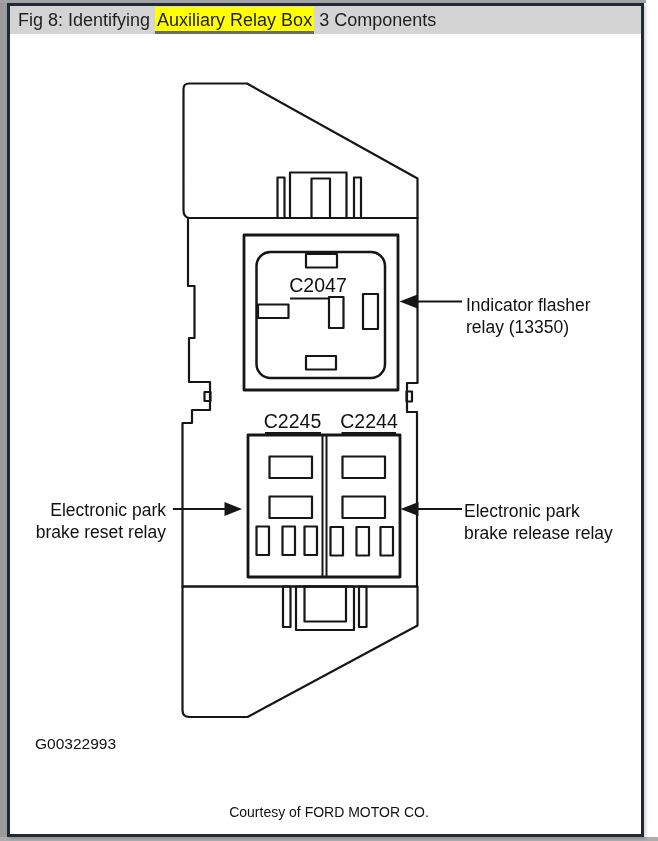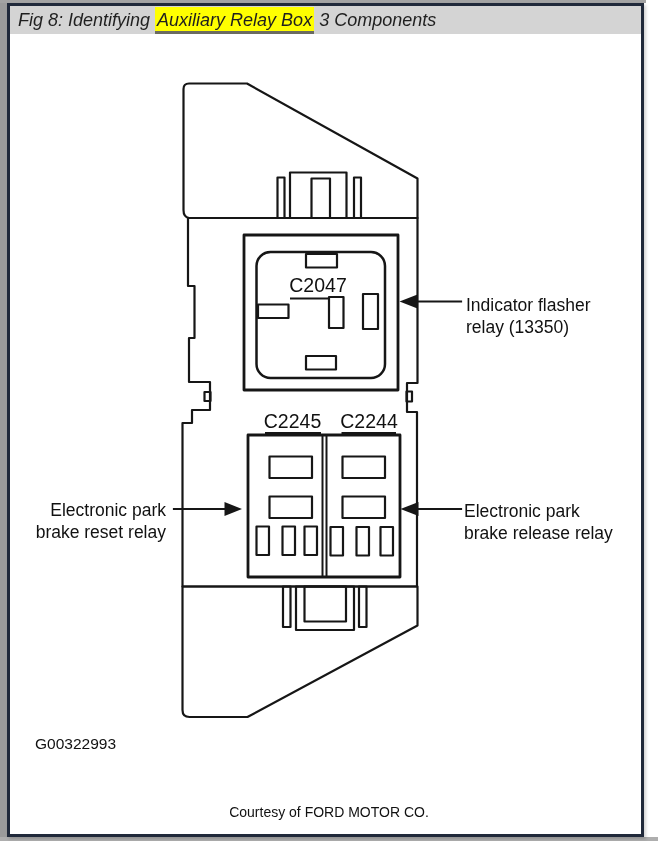--- a/index.html
+++ b/index.html
@@ -12,21 +12,21 @@
   .strip-top{position:absolute;left:0;top:0;width:646px;height:3px;background:#a3a3a3;}
   .strip-bottom{position:absolute;left:0;top:837px;width:658px;height:4px;background:#aeaeae;}
   .frame{
     position:absolute;left:7px;top:3px;width:637px;height:834px;
     box-sizing:border-box;border:3px solid #20293a;background:#ffffff;
     box-shadow:2px 2px 3px rgba(0,0,0,.18);
   }
   .titlebar{
     height:28px;background:#d4d4d4;
     font-size:18px;line-height:28px;color:#1f1f1f;
-    padding-left:8px;white-space:nowrap;font-style:italic;
+    padding-left:8px;white-space:nowrap;
   }
   .titlebar mark{
     background:#ffff00;color:#1f1f1f;
     padding:3px 2px 1px 2px;
     border-bottom:3px solid #6b6b60;
   }
   svg.diagram{position:absolute;left:0;top:0;pointer-events:none;}
   text{font-family:"Liberation Sans", sans-serif;fill:#111;}
 </style>
 </head>

